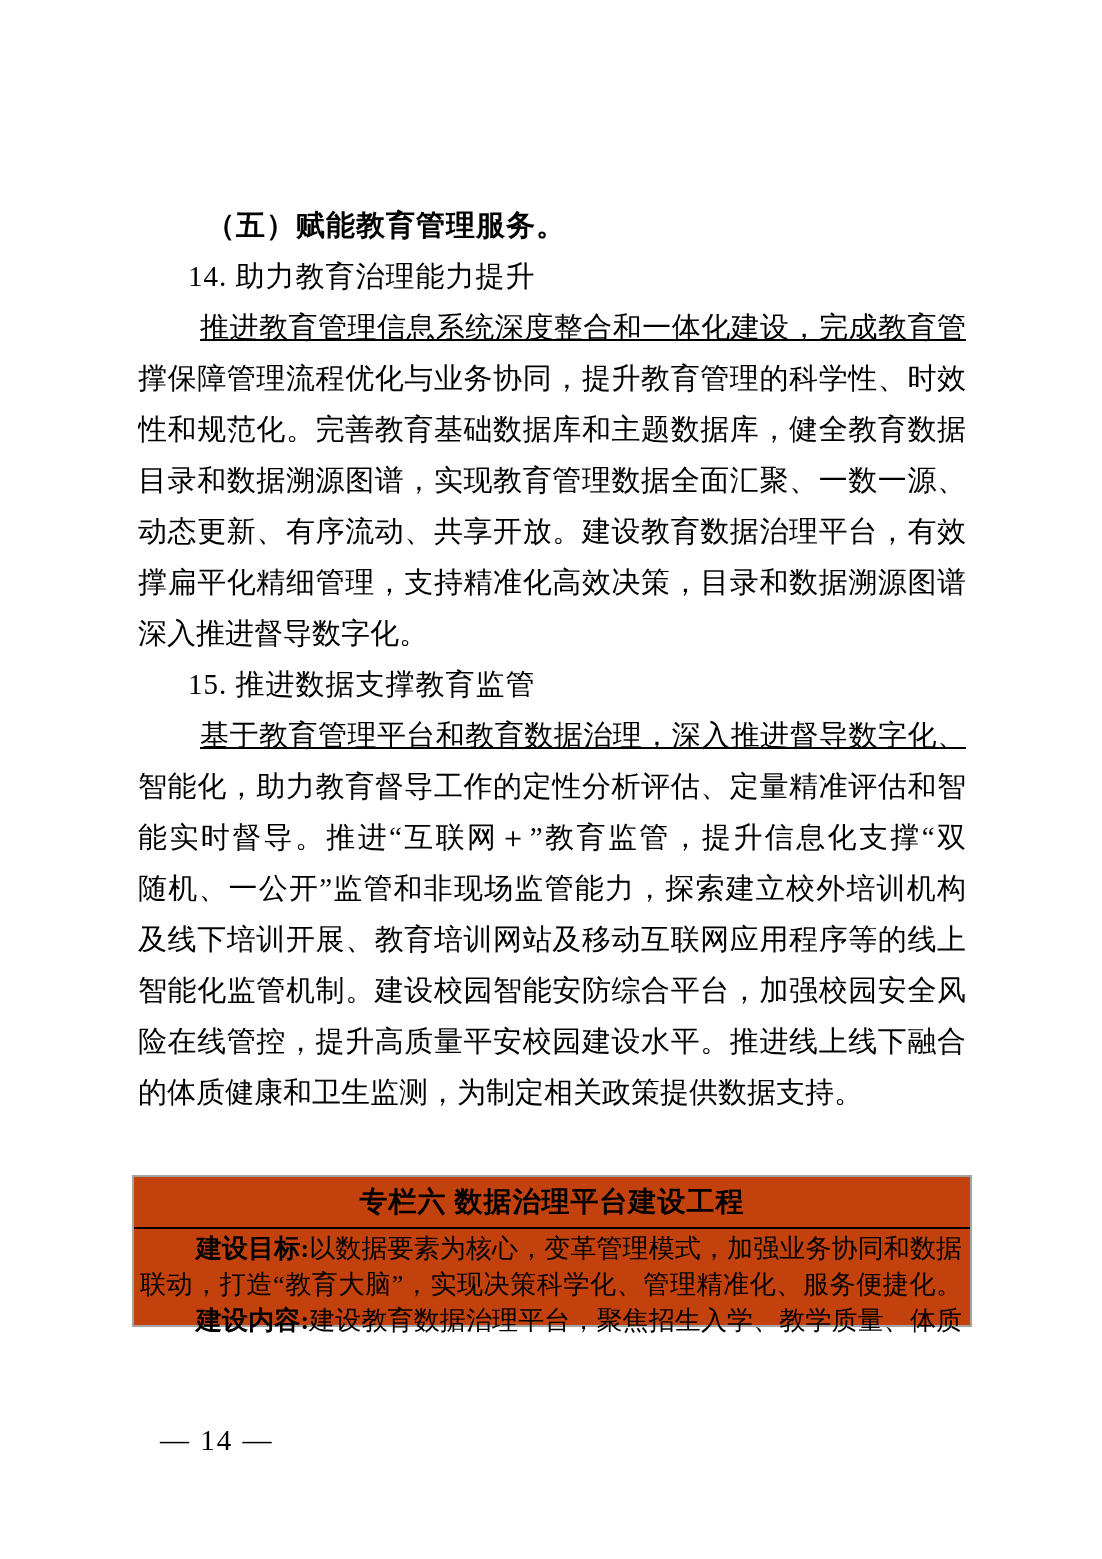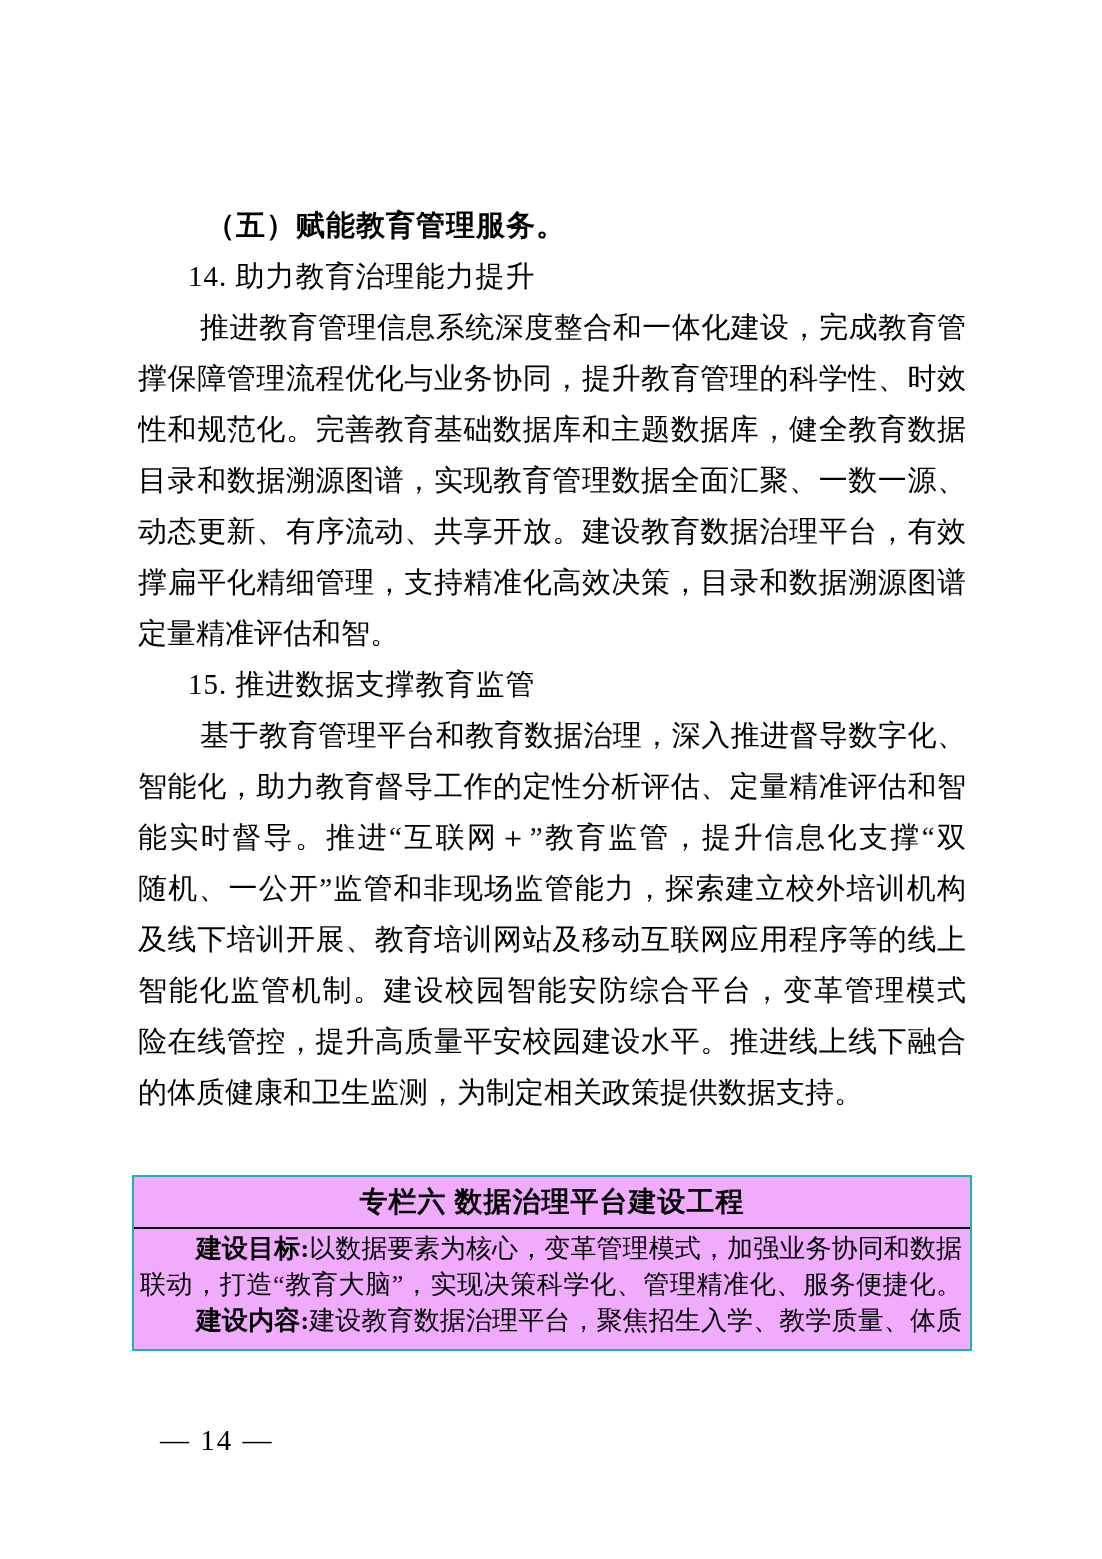--- a/index.html
+++ b/index.html
@@ -22,39 +22,39 @@
     line-height: 51px;
   }
   .line {
     height: 51px;
     overflow: hidden;
   }
   .fill {
     text-align: justify;
     text-align-last: justify;
   }
-  .indent { text-indent: 62px; }
+  .indent { text-indent: 62px; text-decoration: underline; }
   .heading-section {
     font-weight: bold;
     text-indent: 68px;
     letter-spacing: 1px;
   }
   .heading-item {
     text-indent: 50px;
     letter-spacing: 1px;
   }
   .spotlight-box {
     position: absolute;
     left: 132px;
     top: 1175px;
     width: 840px;
-    height: 176px;
-    border: 2px solid #14b8a6;
+    height: 152px;
+    border: 2px solid #a3a3a3;
     box-sizing: border-box;
-    background: #f0abfc;
+    background: #c2410c;
   }
   .box-title {
     height: 50px;
     display: flex;
     align-items: center;
     justify-content: center;
     font-size: 28px;
     font-weight: bold;
     border-bottom: 2px solid #000000;
     letter-spacing: 1px;
@@ -91,30 +91,30 @@
     <div class="line heading-section">（五）赋能教育管理服务。</div>
 
     <div class="line heading-item">14. 助力教育治理能力提升</div>
 
     <div class="line indent fill">推进教育管理信息系统深度整合和一体化建设，完成教育管</div>
     <div class="line fill">撑保障管理流程优化与业务协同，提升教育管理的科学性、时效</div>
     <div class="line fill">性和规范化。完善教育基础数据库和主题数据库，健全教育数据</div>
     <div class="line fill">目录和数据溯源图谱，实现教育管理数据全面汇聚、一数一源、</div>
     <div class="line fill">动态更新、有序流动、共享开放。建设教育数据治理平台，有效支</div>
     <div class="line fill">撑扁平化精细管理，支持精准化高效决策，目录和数据溯源图谱</div>
-    <div class="line">定量精准评估和智。</div>
+    <div class="line">深入推进督导数字化。</div>
 
     <div class="line heading-item">15. 推进数据支撑教育监管</div>
 
     <div class="line indent fill">基于教育管理平台和教育数据治理，深入推进督导数字化、</div>
     <div class="line fill">智能化，助力教育督导工作的定性分析评估、定量精准评估和智</div>
     <div class="line fill">能实时督导。推进“互联网＋”教育监管，提升信息化支撑“双</div>
     <div class="line fill">随机、一公开”监管和非现场监管能力，探索建立校外培训机构</div>
     <div class="line fill">及线下培训开展、教育培训网站及移动互联网应用程序等的线上</div>
-    <div class="line fill">智能化监管机制。建设校园智能安防综合平台，变革管理模式</div>
+    <div class="line fill">智能化监管机制。建设校园智能安防综合平台，加强校园安全风</div>
     <div class="line fill">险在线管控，提升高质量平安校园建设水平。推进线上线下融合</div>
     <div class="line">的体质健康和卫生监测，为制定相关政策提供数据支持。</div>
 
   </div>
 
   <div class="spotlight-box">
     <div class="box-title">专栏六 数据治理平台建设工程</div>
     <div class="box-body">
       <div class="box-line box-indent">
         <span class="box-label">建设目标:</span><span>以数据要素为核心，变革管理模式，加强业务协同和数据</span>

